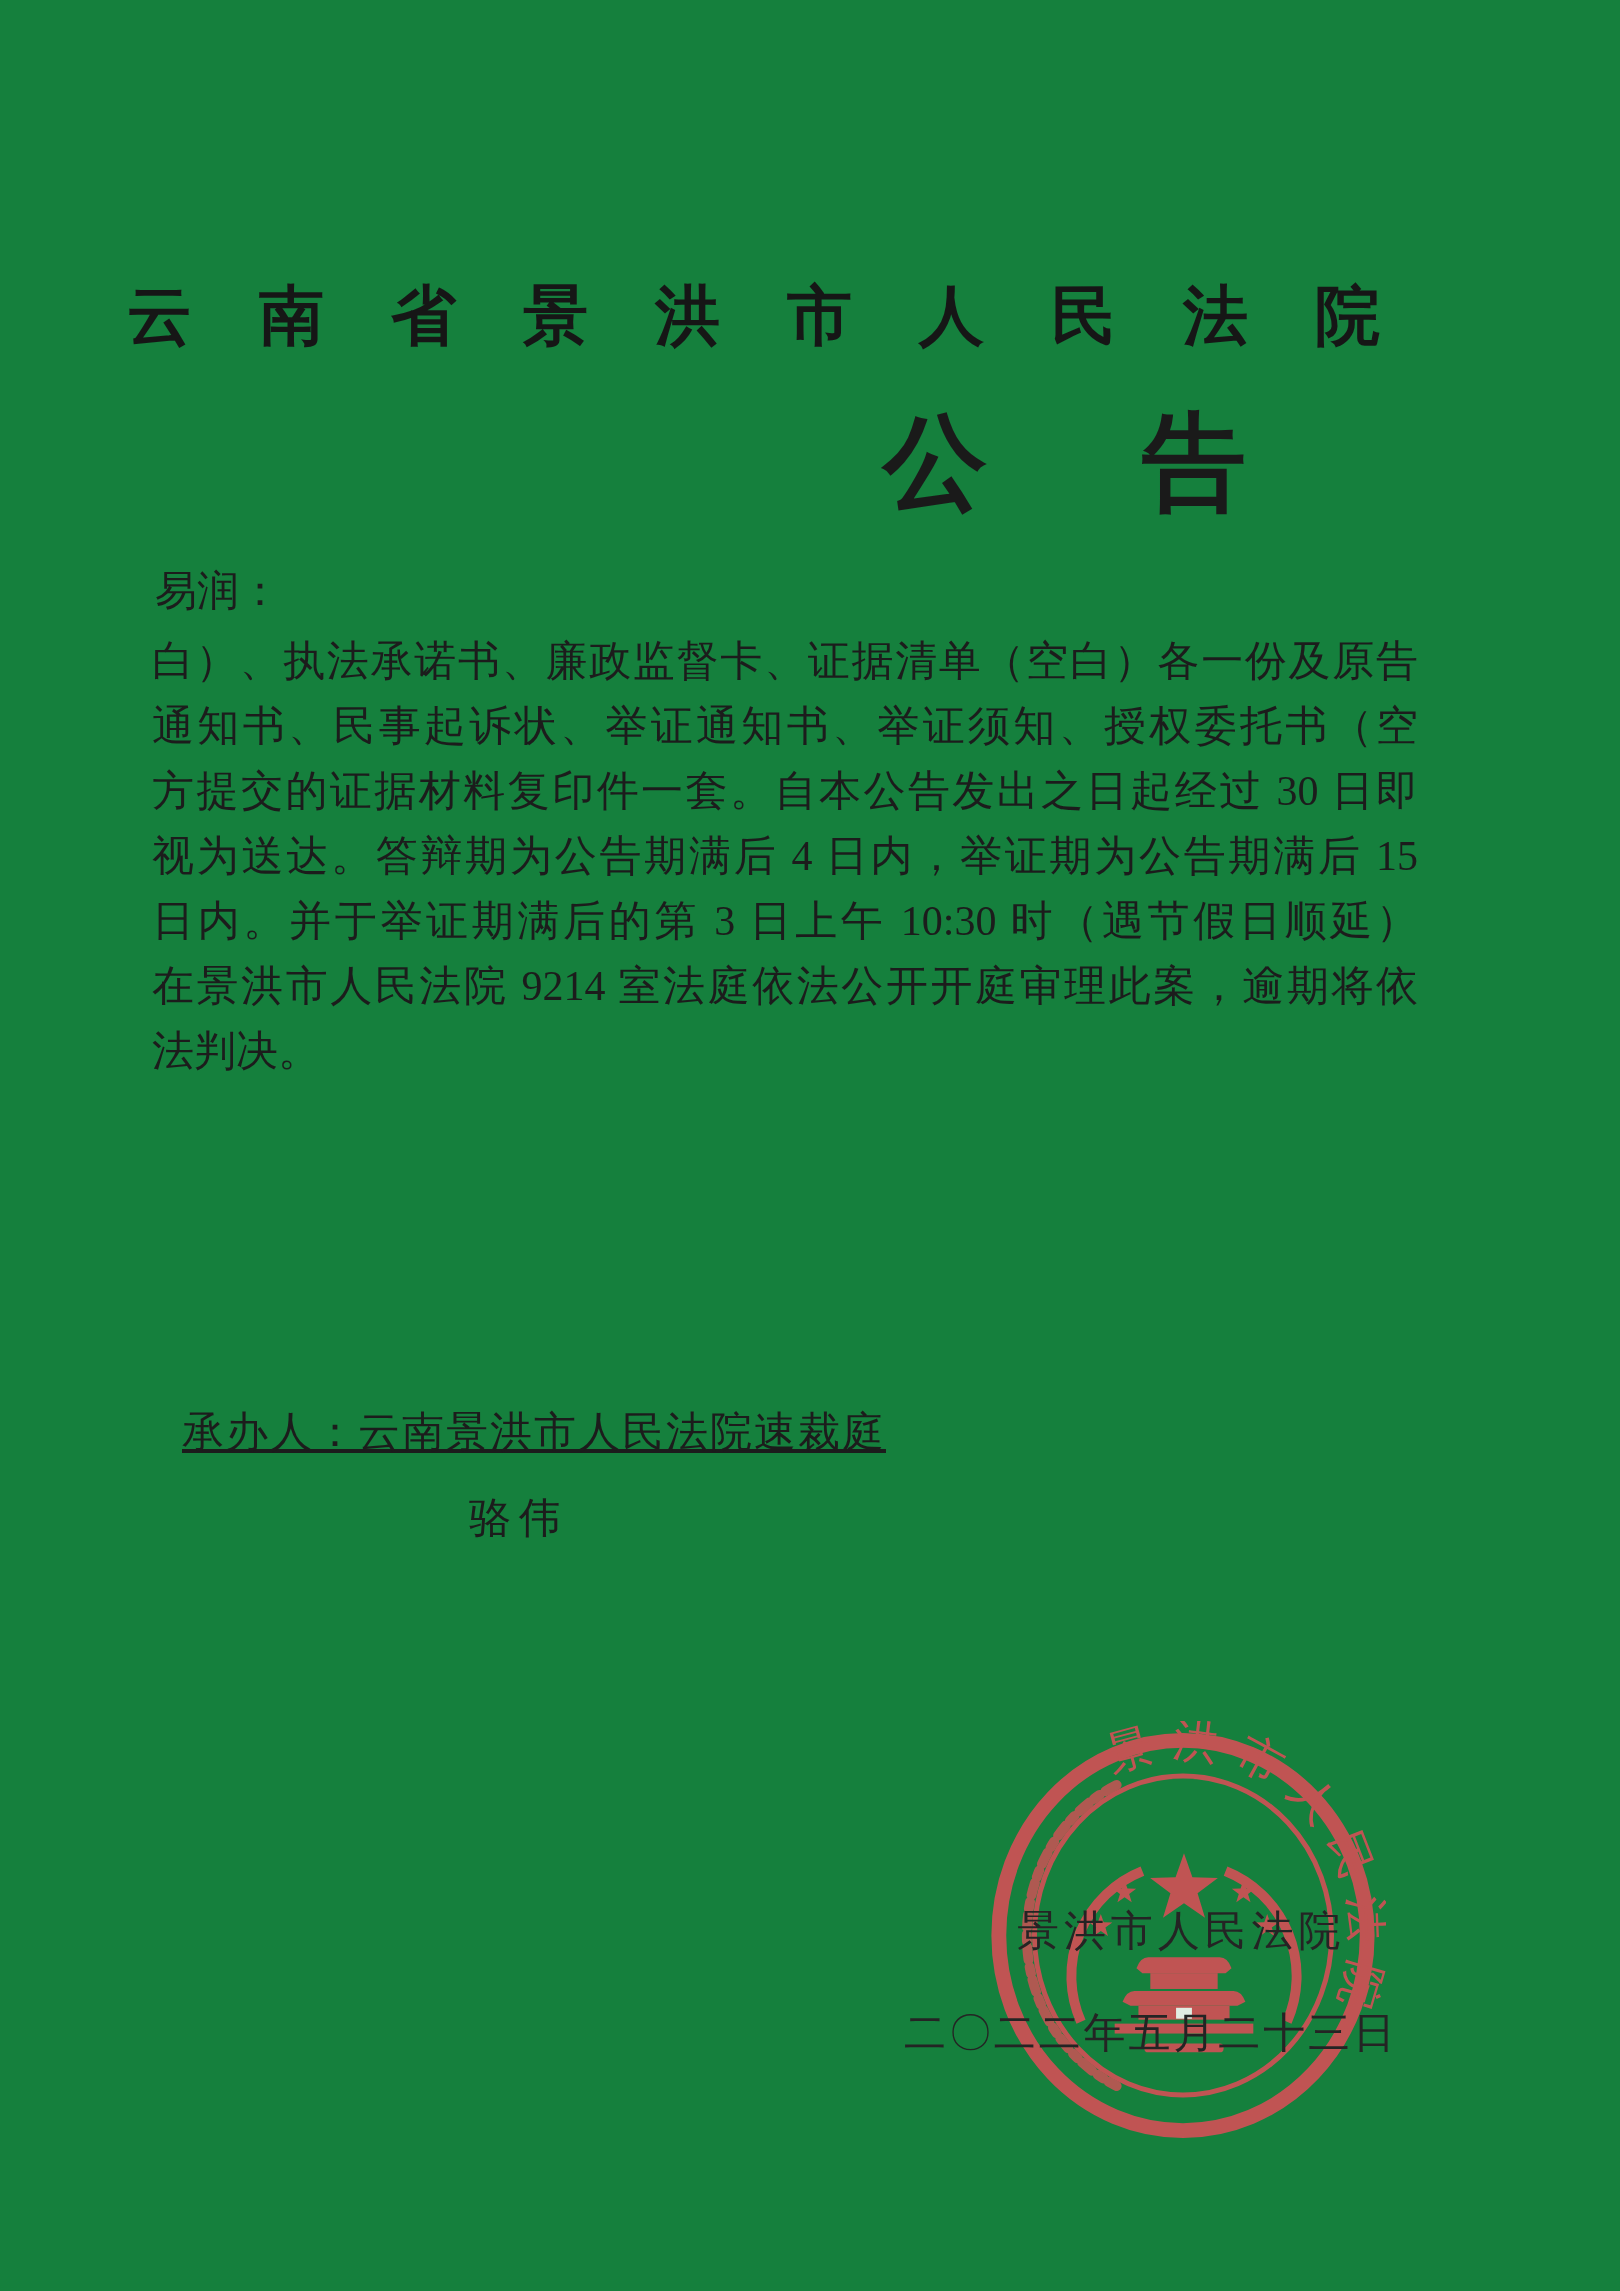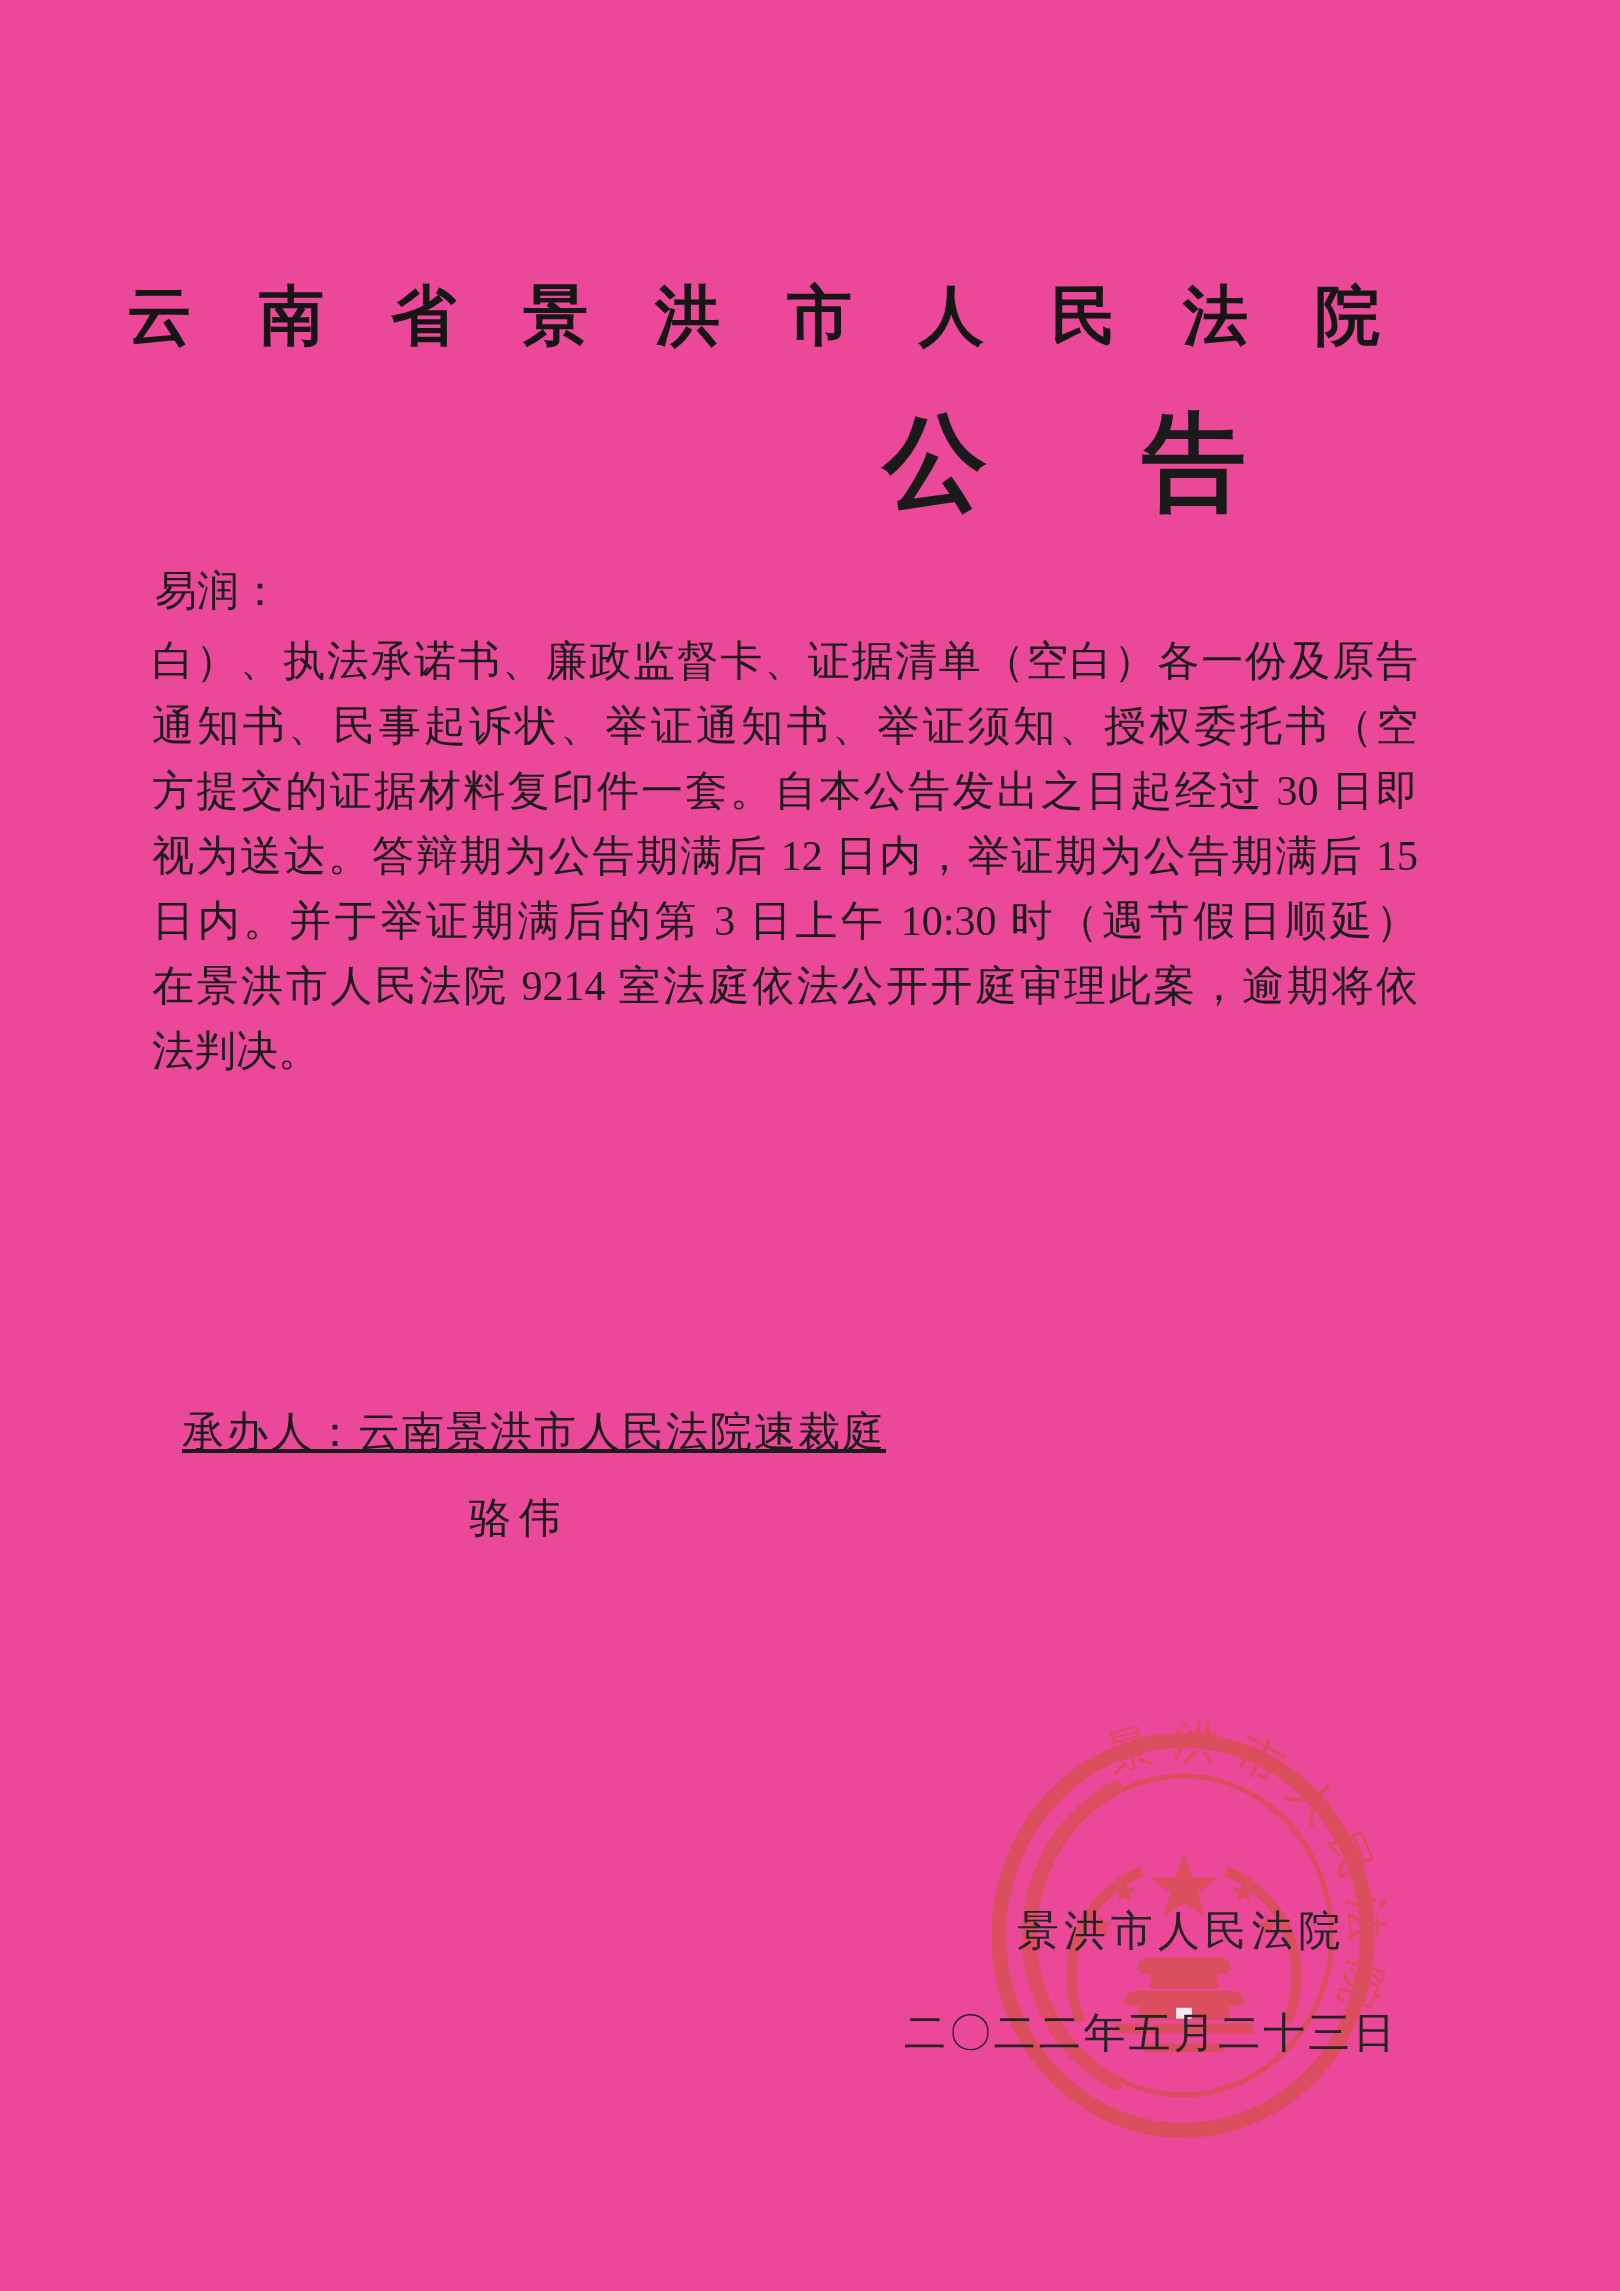--- a/index.html
+++ b/index.html
@@ -1,20 +1,20 @@
 <!DOCTYPE html>
 <html><head>
 <meta charset="utf-8">
 <style>
   html,body { margin:0; padding:0; background:#555; }
   .page {
     position:relative;
     width:1620px; height:2292px;
     margin:0 auto;
-    background:#ec4899;
+    background:#15803d;
     font-family:"Liberation Serif","DejaVu Serif",serif;
     color:#1c1c1c;
     overflow:hidden;
   }
   .court-title {
     position:absolute; left:127px; top:272px; width:1274px;
     text-align:center;
     font-size:65px; font-weight:700;
     letter-spacing:67px;
     white-space:nowrap;
@@ -80,21 +80,21 @@
   <div class="court-title">云南省景洪市人民法院</div>
 
   <div class="notice-title">公告</div>
 
   <div class="salutation">易润：</div>
 
   <div class="body-block">
     <div class="bline">白）、执法承诺书、廉政监督卡、证据清单（空白）各一份及原告</div>
     <div class="bline">通知书、民事起诉状、举证通知书、举证须知、授权委托书（空</div>
     <div class="bline">方提交的证据材料复印件一套。自本公告发出之日起经过 30 日即</div>
-    <div class="bline">视为送达。答辩期为公告期满后 12 日内，举证期为公告期满后 15</div>
+    <div class="bline">视为送达。答辩期为公告期满后 4 日内，举证期为公告期满后 15</div>
     <div class="bline">日内。并于举证期满后的第 3 日上午 10:30 时（遇节假日顺延）</div>
     <div class="bline">在景洪市人民法院 9214 室法庭依法公开开庭审理此案，逾期将依</div>
     <div class="bline last">法判决。</div>
   </div>
 
   <div class="undertaker">承办人：云南景洪市人民法院速裁庭</div>
 
   <div class="undertaker-name">骆伟</div>
 
   <div class="seal-wrap">

